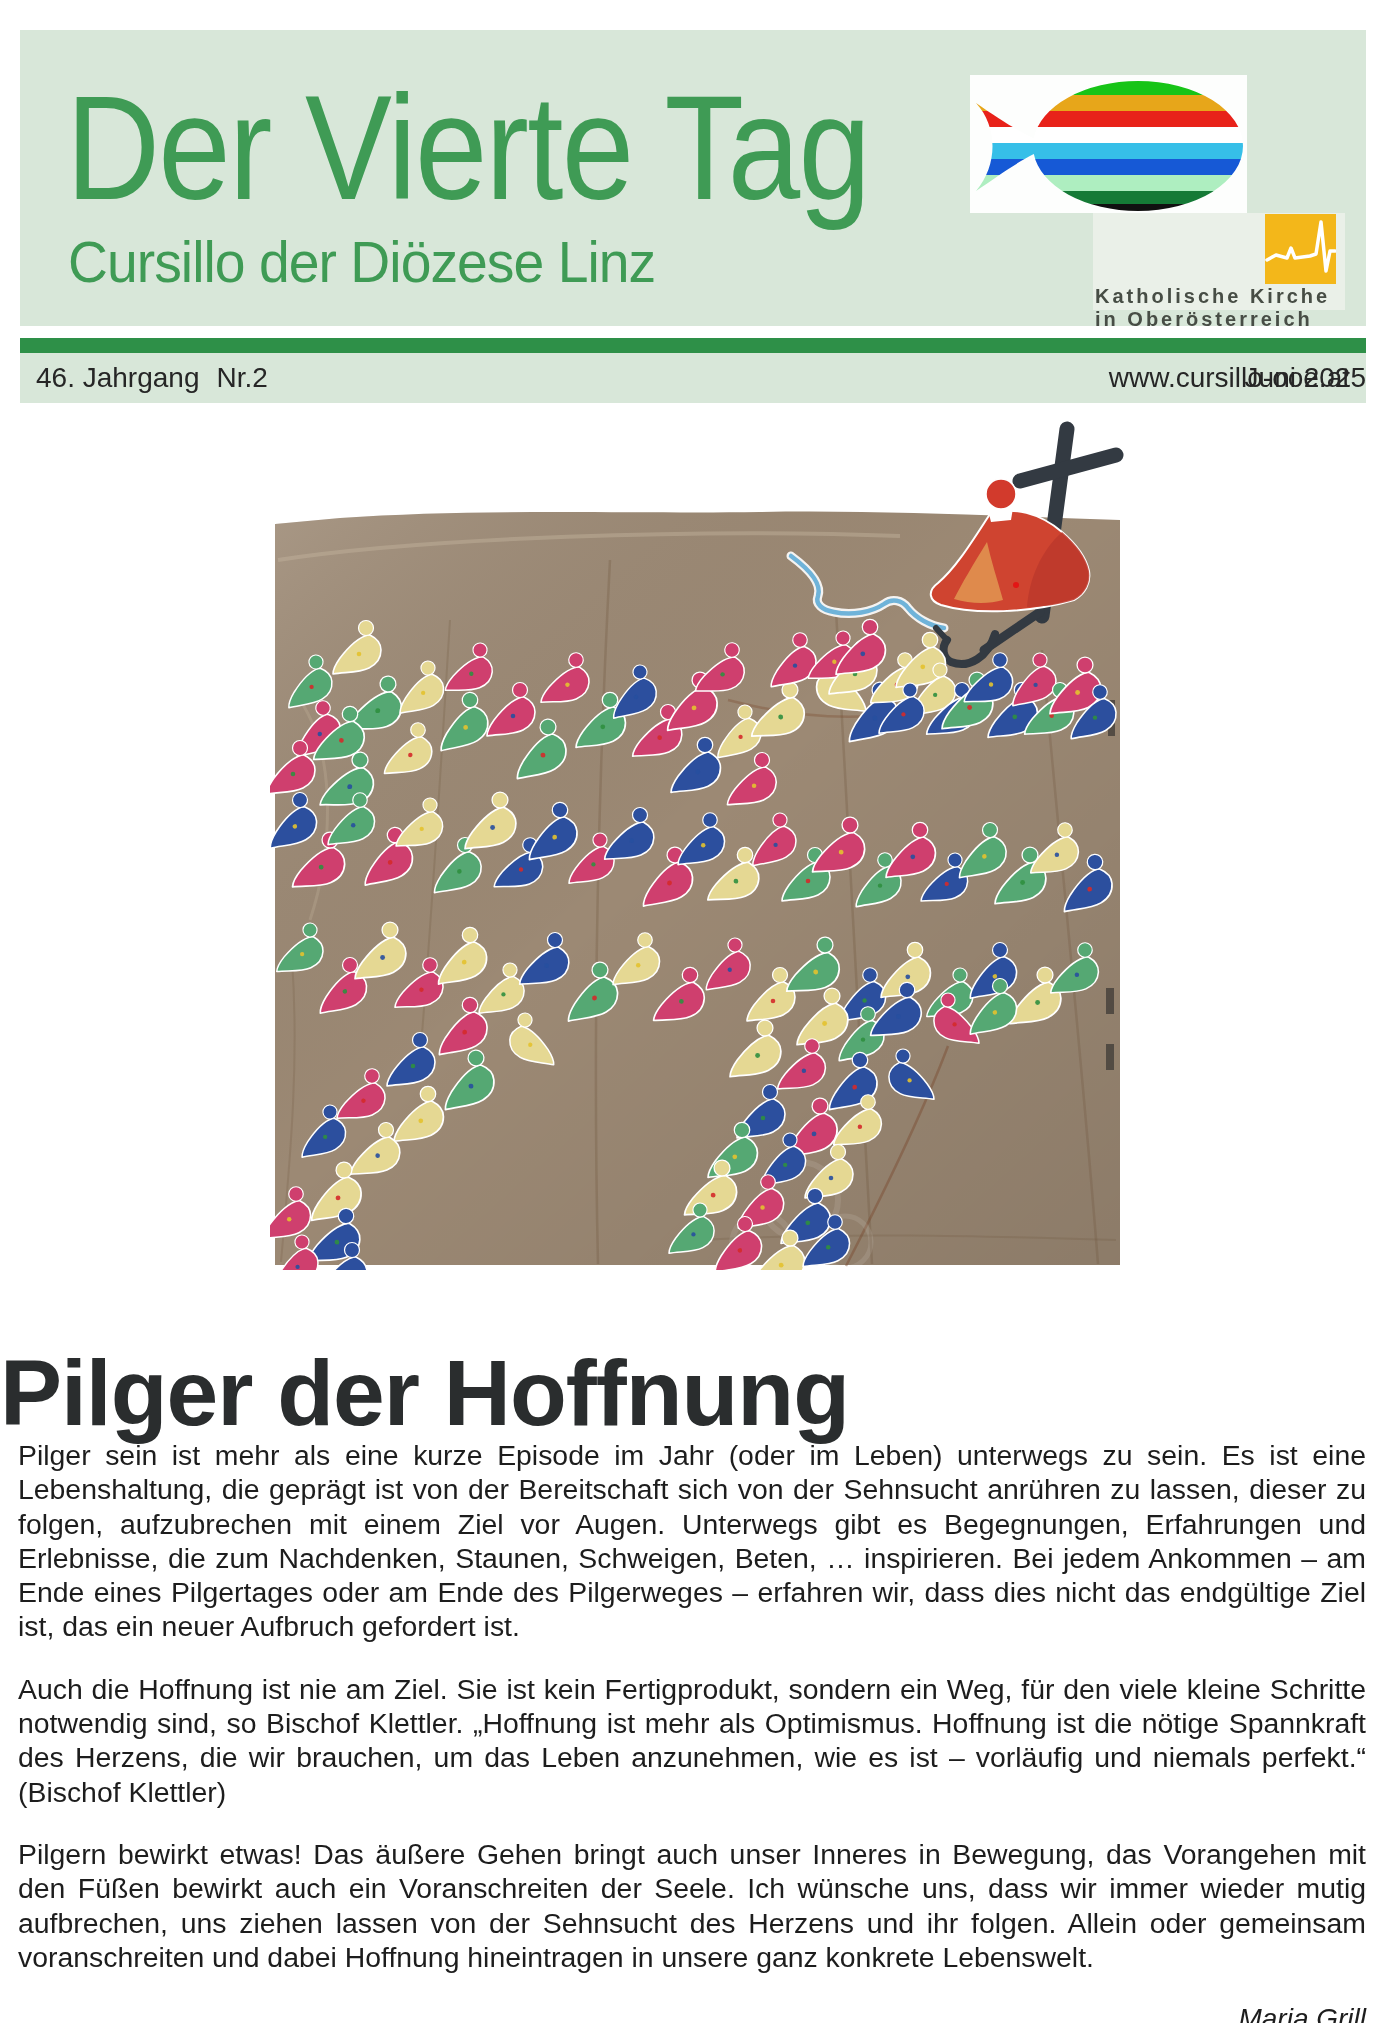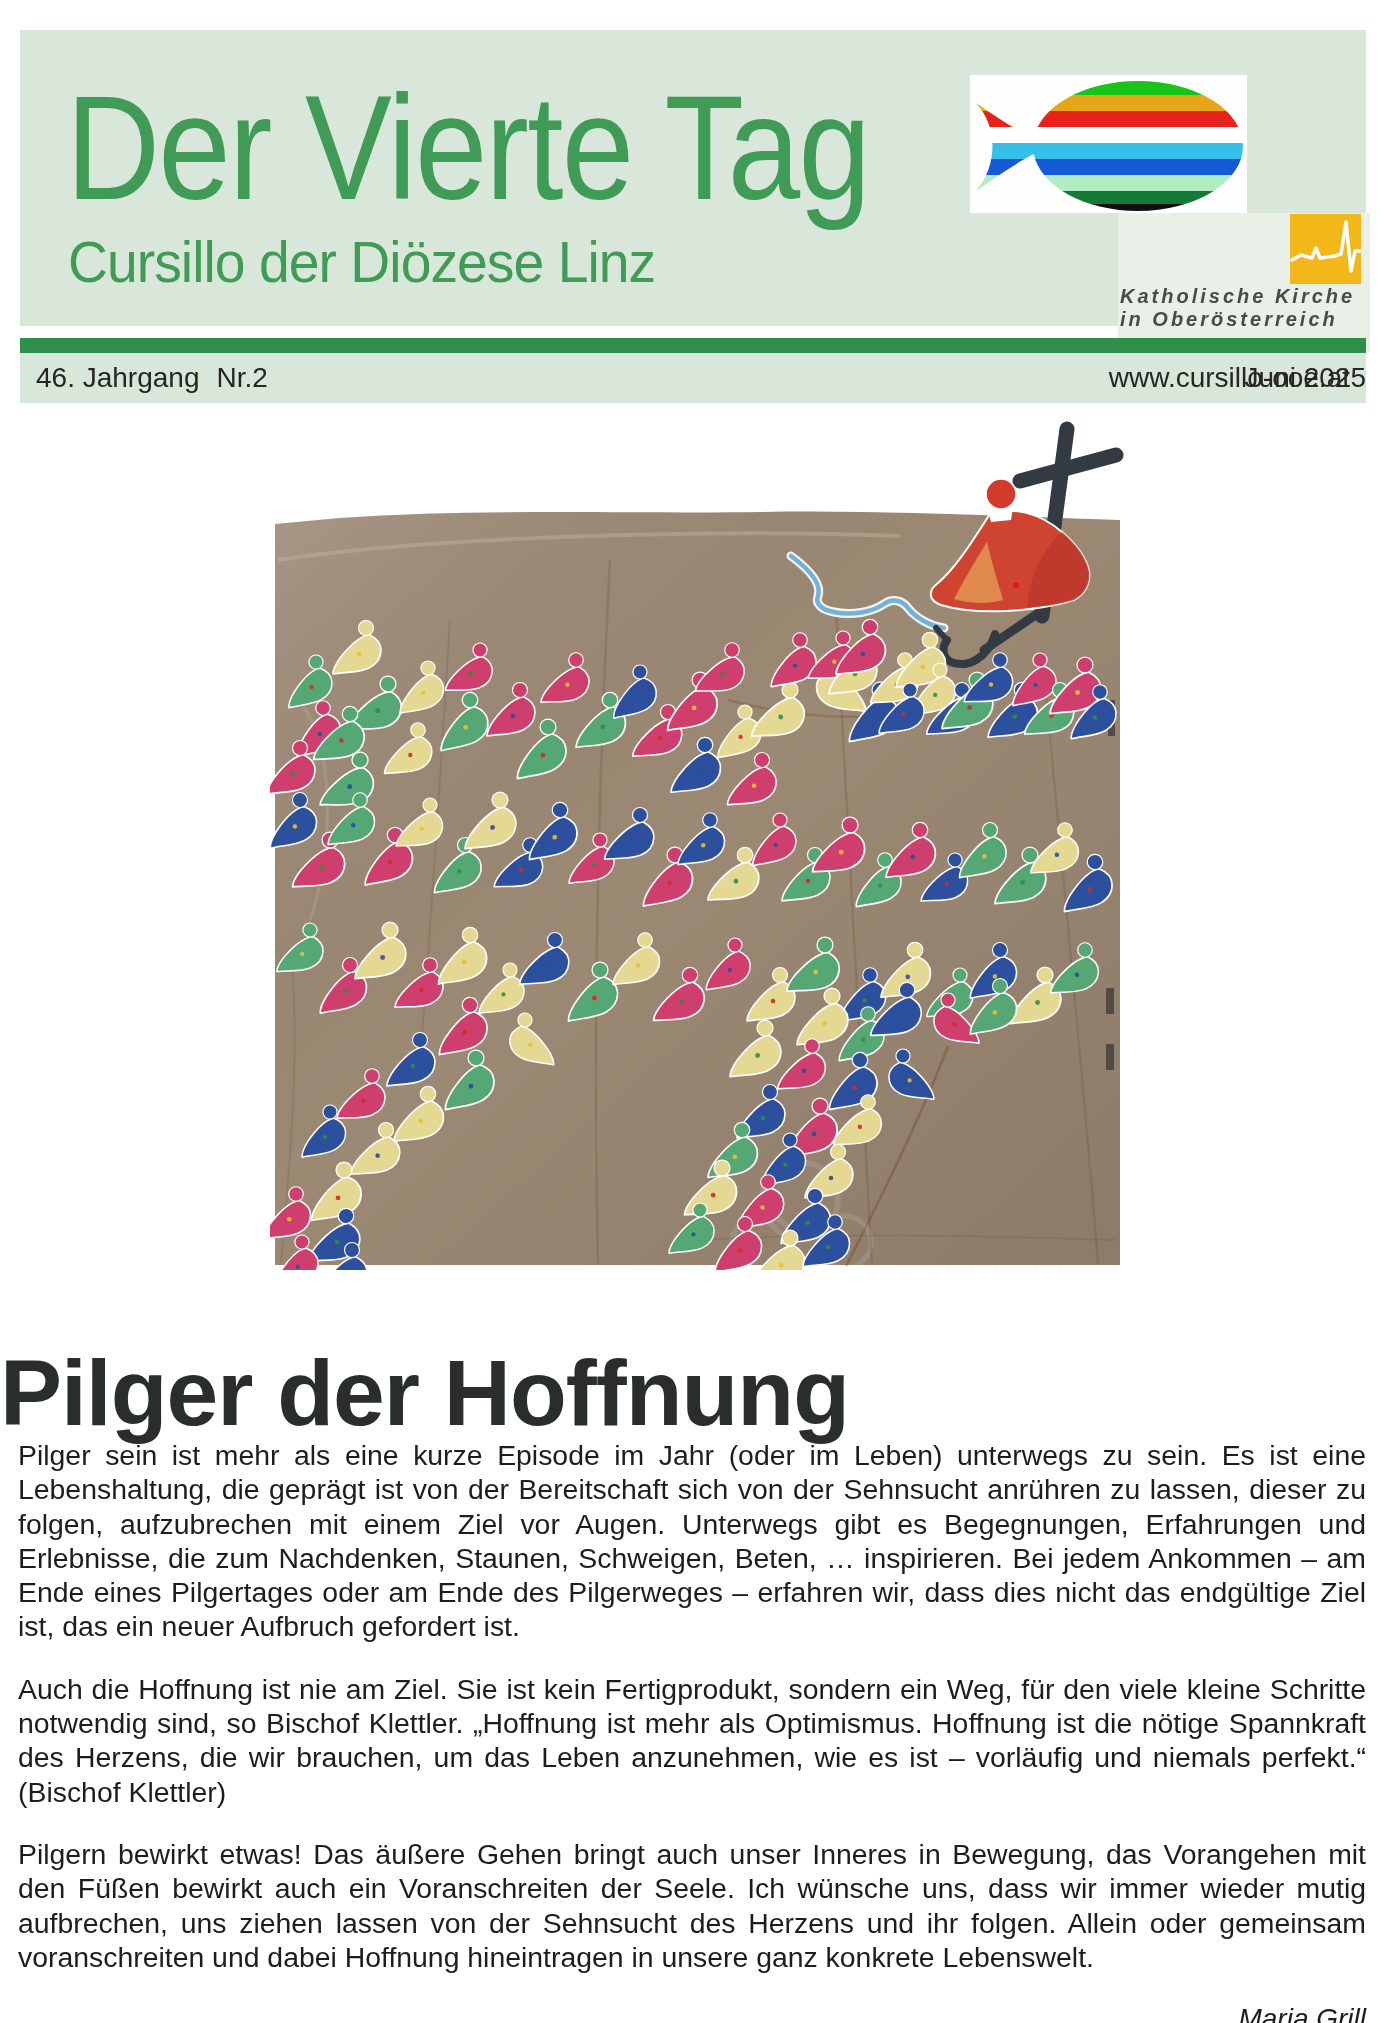--- a/index.html
+++ b/index.html
@@ -7,21 +7,21 @@
         font-family:"Liberation Sans",sans-serif;overflow:hidden;}
 
   
   .masthead{position:absolute;left:20px;top:30px;width:1346px;height:296px;}
   .mast-title{position:absolute;left:46px;top:44px;font-size:148px;line-height:1.0;
               font-weight:normal;transform:scaleX(.88);transform-origin:left top;
               letter-spacing:-2px;white-space:nowrap;}
   .mast-subtitle{position:absolute;left:48px;top:204px;font-size:57px;line-height:1.0;
               transform:scaleX(.97);transform-origin:left top;letter-spacing:-1px;white-space:nowrap;}
   .fish-box{position:absolute;left:950px;top:45px;width:277px;height:138px;background:#fdfefd;}
-  .church-box{position:absolute;left:1098px;top:183px;width:252px;height:139px;font-style:italic;}
+  .church-box{position:absolute;left:1073px;top:183px;width:252px;height:97px;}
   .church-square{position:absolute;left:172px;top:1px;width:71px;height:70px;}
   .church-text{position:absolute;left:2px;top:72px;width:176px;text-align:center;
                font-size:20px;font-weight:bold;letter-spacing:3px;line-height:23px;white-space:nowrap;}
 
   
   .divider{position:absolute;left:20px;top:338px;width:1346px;height:15px;}
   .infobar{position:absolute;left:20px;top:353px;width:1346px;height:50px;
            display:flex;align-items:center;font-size:28px;color:#262626;padding:0;box-sizing:border-box;}
   .info-left{position:absolute;left:16px;top:0;height:50px;display:flex;align-items:center;gap:17px;text-align:right;}
   .info-center{position:absolute;left:0;width:100%;text-align:right;top:0;height:50px;line-height:50px;}

